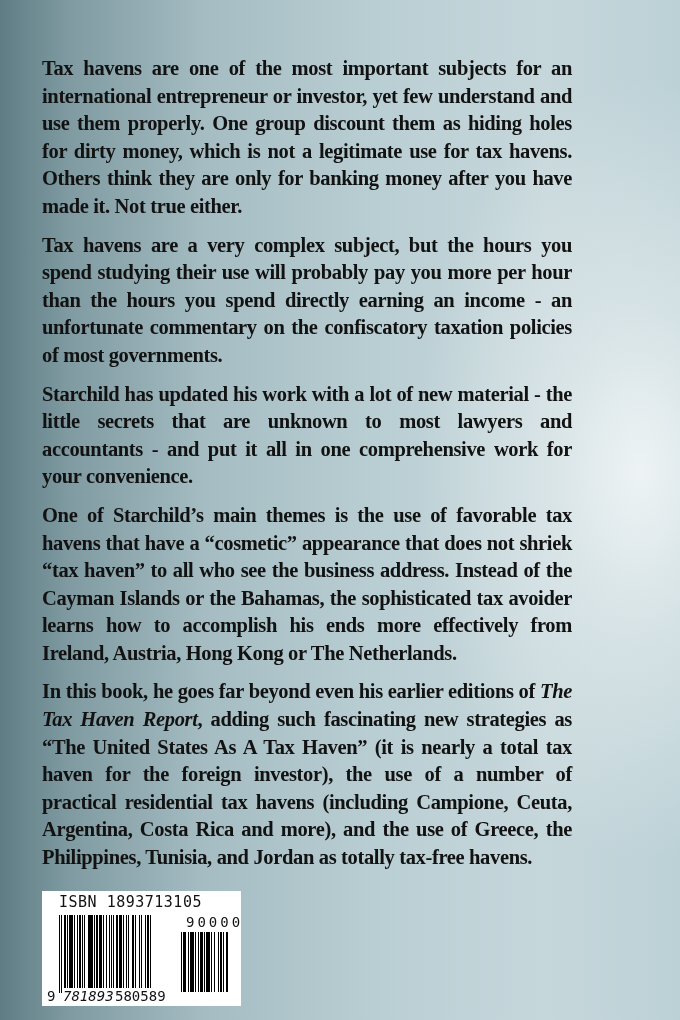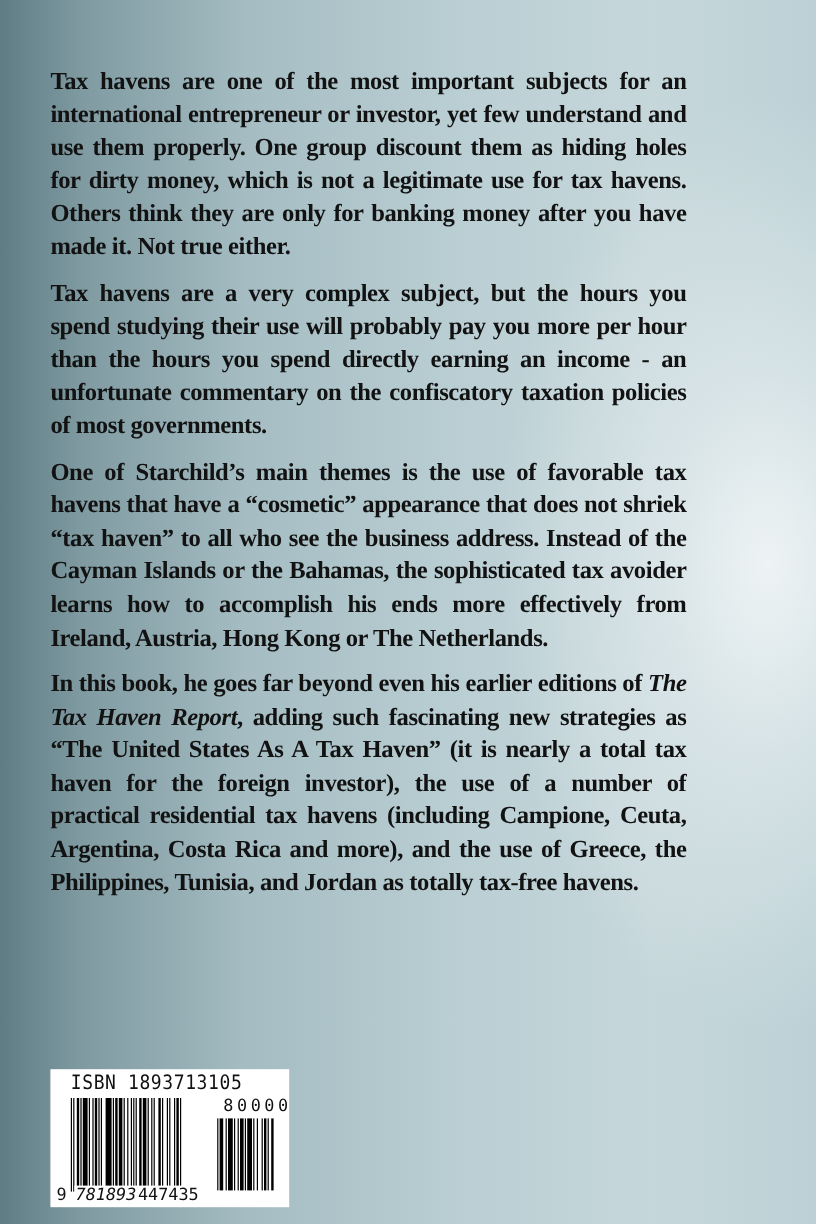--- a/index.html
+++ b/index.html
@@ -97,27 +97,28 @@
   .ean-group2 { position: absolute; left: 68px; top: 0; }
 </style>
 </head>
 <body>
 
 <div class="back-cover">
 
   <div class="blurb">
     <p>Tax havens are one of the most important subjects for an international entrepreneur or investor, yet few understand and use them properly. One group discount them as hiding holes for dirty money, which is not a legitimate use for tax havens. Others think they are only for banking money after you have made it. Not true either.</p>
     <p>Tax havens are a very complex subject, but the hours you spend studying their use will probably pay you more per hour than the hours you spend directly earning an income - an unfortunate commentary on the confiscatory taxation policies of most governments.</p>
+    <p>Starchild has updated his work with a lot of new material - the little secrets that are unknown to most lawyers and accountants - and put it all in one comprehensive work for your convenience.</p>
     <p>One of Starchild’s main themes is the use of favorable tax havens that have a “cosmetic” appearance that does not shriek “tax haven” to all who see the business address. Instead of the Cayman Islands or the Bahamas, the sophisticated tax avoider learns how to accomplish his ends more effectively from Ireland, Austria, Hong Kong or The Netherlands.</p>
     <p><span>In this book, he goes far beyond even his earlier editions of </span><em>The Tax Haven Report</em><span>, adding such fascinating new strategies as “The United States As A Tax Haven” (it is nearly a total tax haven for the foreign investor), the use of a number of practical residential tax havens (including Campione, Ceuta, Argentina, Costa Rica and more), and the use of Greece, the Philippines, Tunisia, and Jordan as totally tax-free havens.</span></p>
   </div>
 
   <div class="barcode">
     <div class="isbn-label">ISBN 1893713105</div>
-    <div class="addon-price">80000</div>
+    <div class="addon-price">90000</div>
     <div class="main-bars" id="main-bars">
         <span class="bar" style="width: 1.05px;"></span>
         <span class="gap" style="width: 1.05px;"></span>
         <span class="bar" style="width: 1.05px;"></span>
         <span class="gap" style="width: 2.1px;"></span>
         <span class="bar" style="width: 2.1px;"></span>
         <span class="gap" style="width: 1.05px;"></span>
         <span class="bar" style="width: 1.05px;"></span>
         <span class="gap" style="width: 1.05px;"></span>
         <span class="bar" style="width: 3.15px;"></span>
@@ -203,17 +204,17 @@
         <span class="bar" style="width: 2.3px;"></span>
         <span class="gap" style="width: 1.15px;"></span>
         <span class="bar" style="width: 1.15px;"></span>
         <span class="gap" style="width: 1.15px;"></span>
         <span class="bar" style="width: 2.3px;"></span>
         <span class="gap" style="width: 1.15px;"></span>
       </div>
     <div class="ean-digits">
       <span class="ean-first">9</span>
       <span class="ean-group1">781893</span>
-      <span class="ean-group2">447435</span>
+      <span class="ean-group2">580589</span>
     </div>
   </div>
 
 </div>
 
 </body></html>

